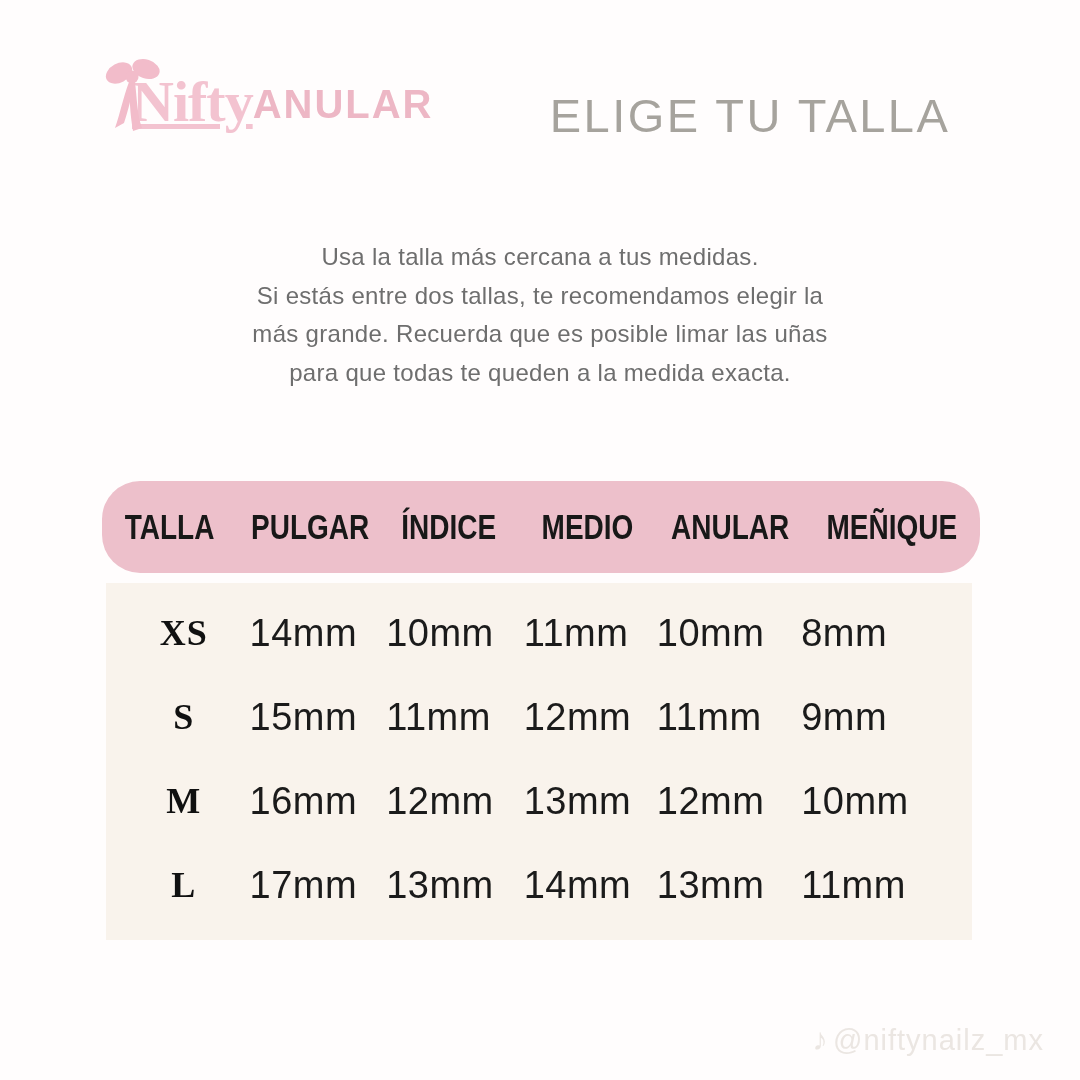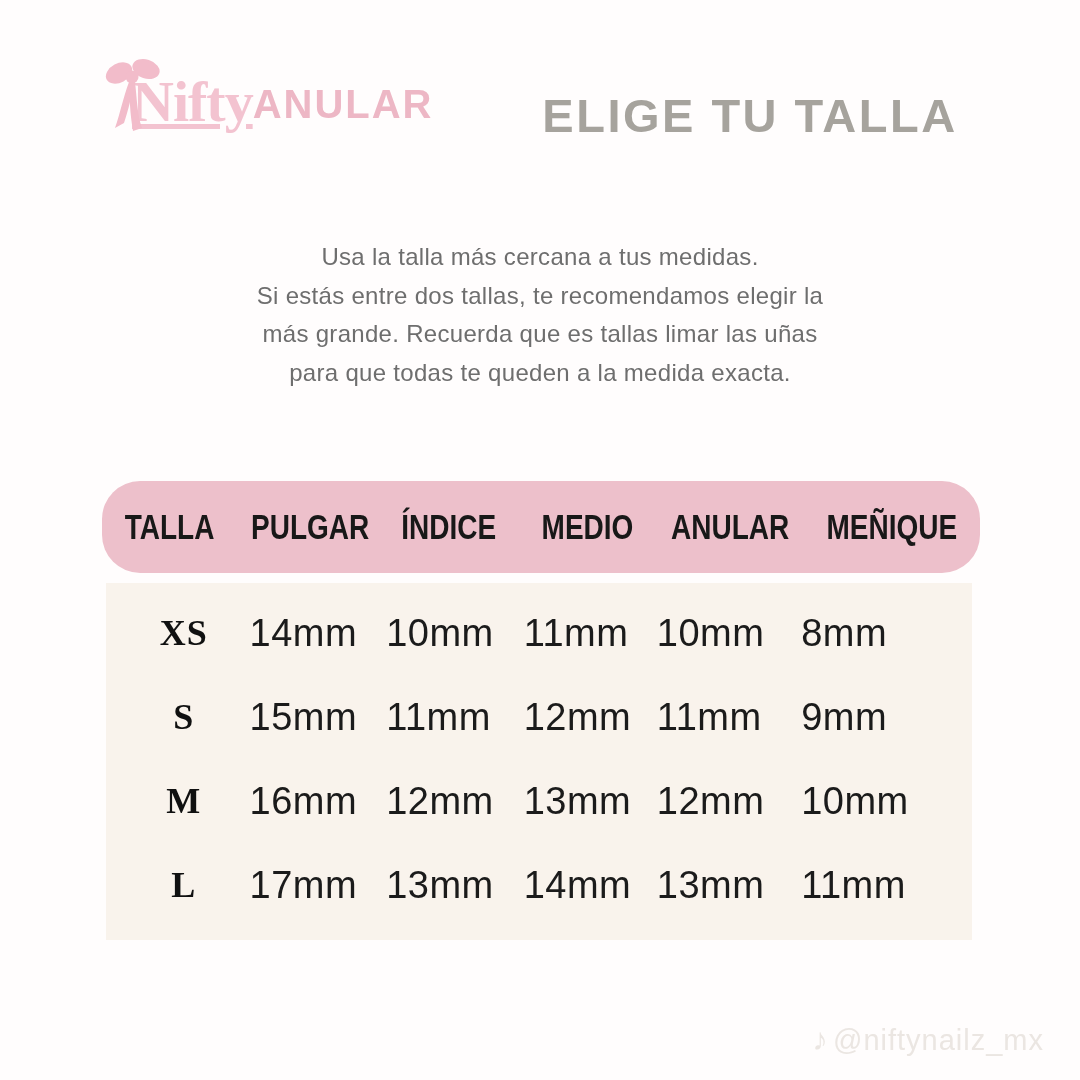--- a/index.html
+++ b/index.html
@@ -20,21 +20,21 @@
   }
   .logo-bold{
     font-family:"Liberation Sans",sans-serif;font-weight:700;
     font-size:40px;color:#edb7c5;letter-spacing:2px;
     position:relative;top:-3px;
   }
 
   
   .title{
     position:absolute;left:515px;top:88px;width:470px;margin:0;
-    text-align:center;font-size:47px;font-weight:700;
+    text-align:center;font-size:47px;font-weight:400;
     letter-spacing:2.5px;color:#a6a39d;
   }
 
   
   .intro{
     position:absolute;left:90px;top:238px;width:900px;
     text-align:center;font-size:24px;line-height:38.5px;
     color:#6e6e6e;letter-spacing:0.3px;
   }
 
@@ -89,21 +89,21 @@
       </g>
     </svg>
     <span class="logo-text"><span class="logo-serif">Nifty</span><span class="logo-bold">ANULAR</span></span>
   </div>
 
   <h1 class="title">ELIGE TU TALLA</h1>
 
   <div class="intro">
     <div>Usa la talla más cercana a tus medidas.</div>
     <div>Si estás entre dos tallas, te recomendamos elegir la</div>
-    <div>más grande. Recuerda que es tallas limar las uñas</div>
+    <div>más grande. Recuerda que es posible limar las uñas</div>
     <div>para que todas te queden a la medida exacta.</div>
   </div>
 
   <div class="thead">
     <div class="th">TALLA</div>
     <div class="th">PULGAR</div>
     <div class="th">ÍNDICE</div>
     <div class="th">MEDIO</div>
     <div class="th">ANULAR</div>
     <div class="th">MEÑIQUE</div>

